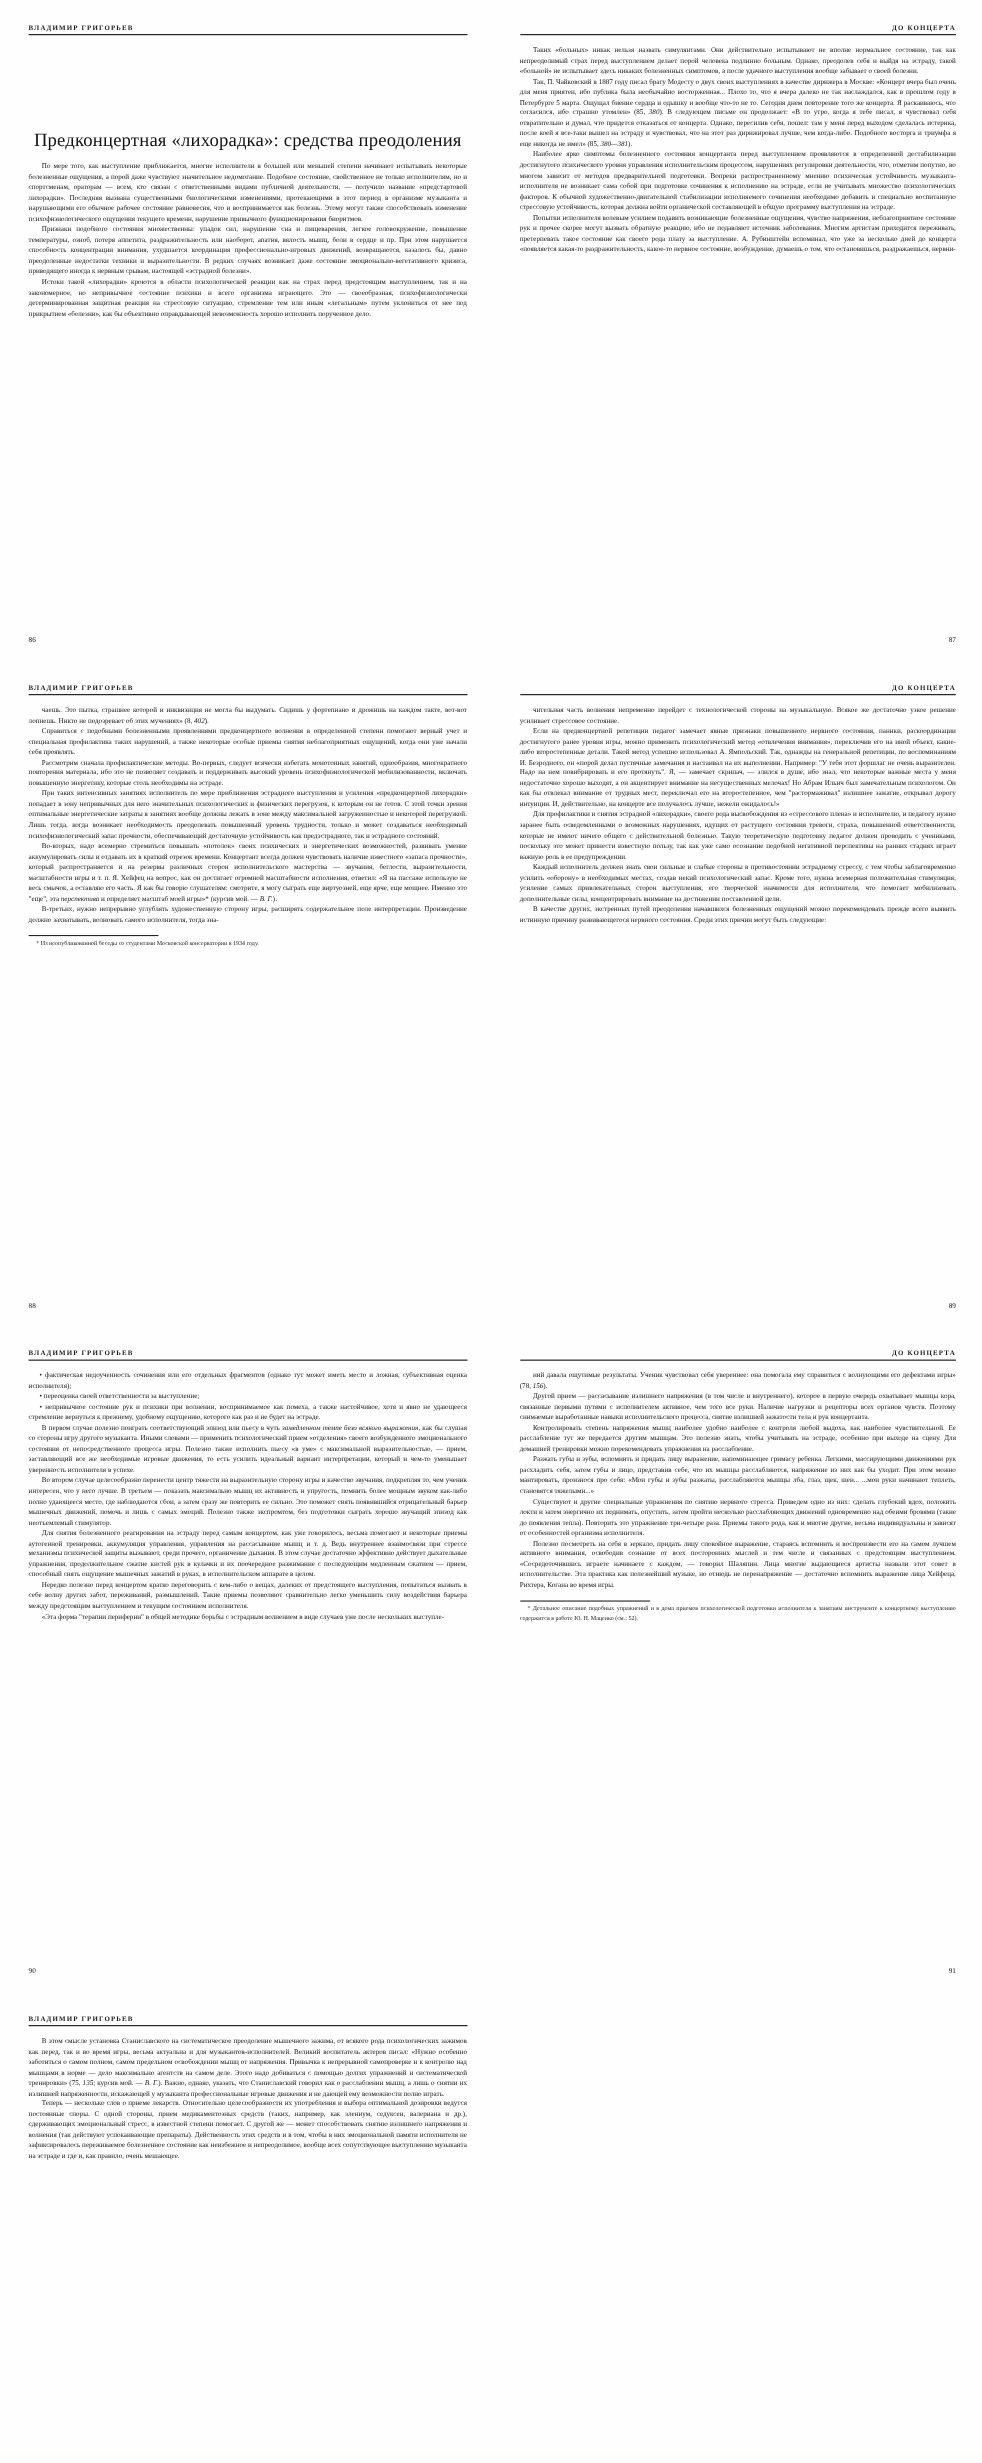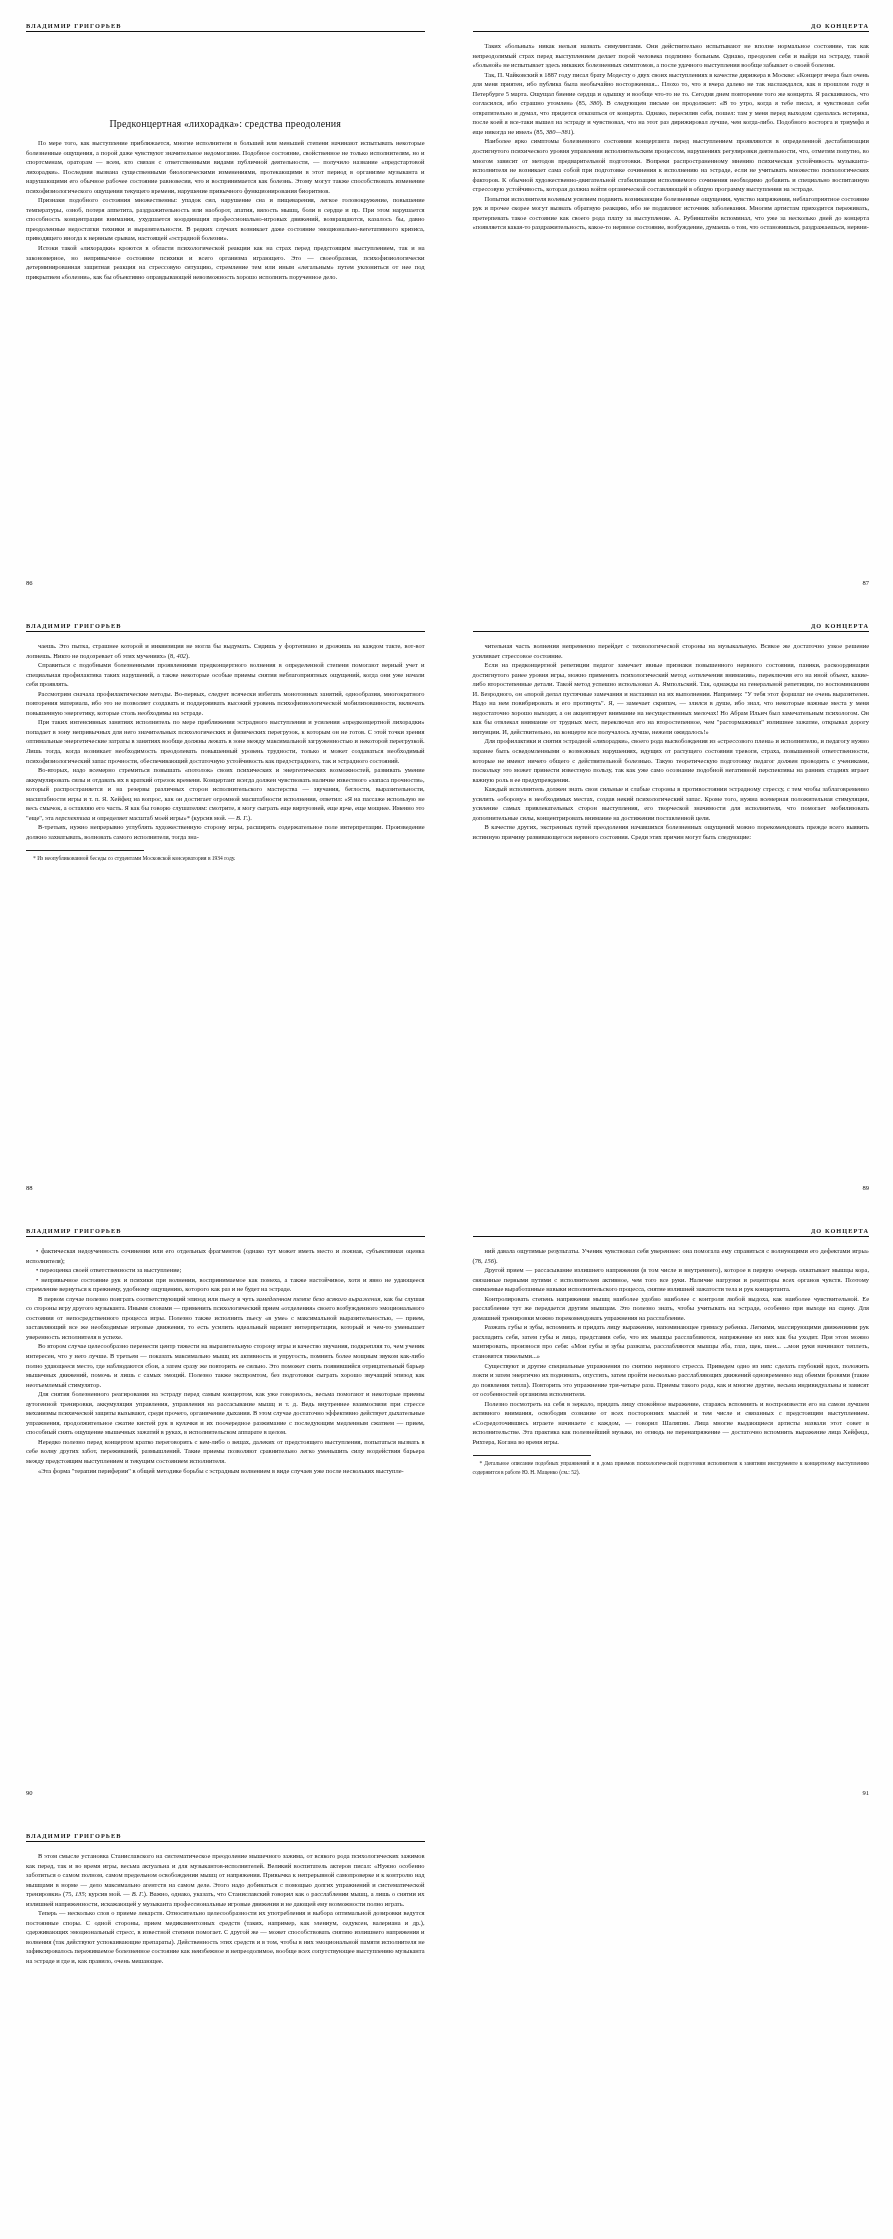--- a/index.html
+++ b/index.html
@@ -60,21 +60,21 @@
     font-size:6.45px;
     line-height:9.55px;
     text-align:justify;
     text-justify:inter-word;
     text-indent:12px;
     hyphens:manual;
     color:#161616;
   }
   .body p.bullet{text-indent:10px;}
   .chapter-title{
-    font-size:10px;
+    font-size:17px;
     text-align:center;
     margin:0 0 9px 0;
     letter-spacing:0.15px;
     font-weight:normal;
     color:#131313;
     font-family:"Liberation Serif","DejaVu Serif",serif;
   }
   .title-gap{height:86px;}
   em{font-style:italic;}
 

